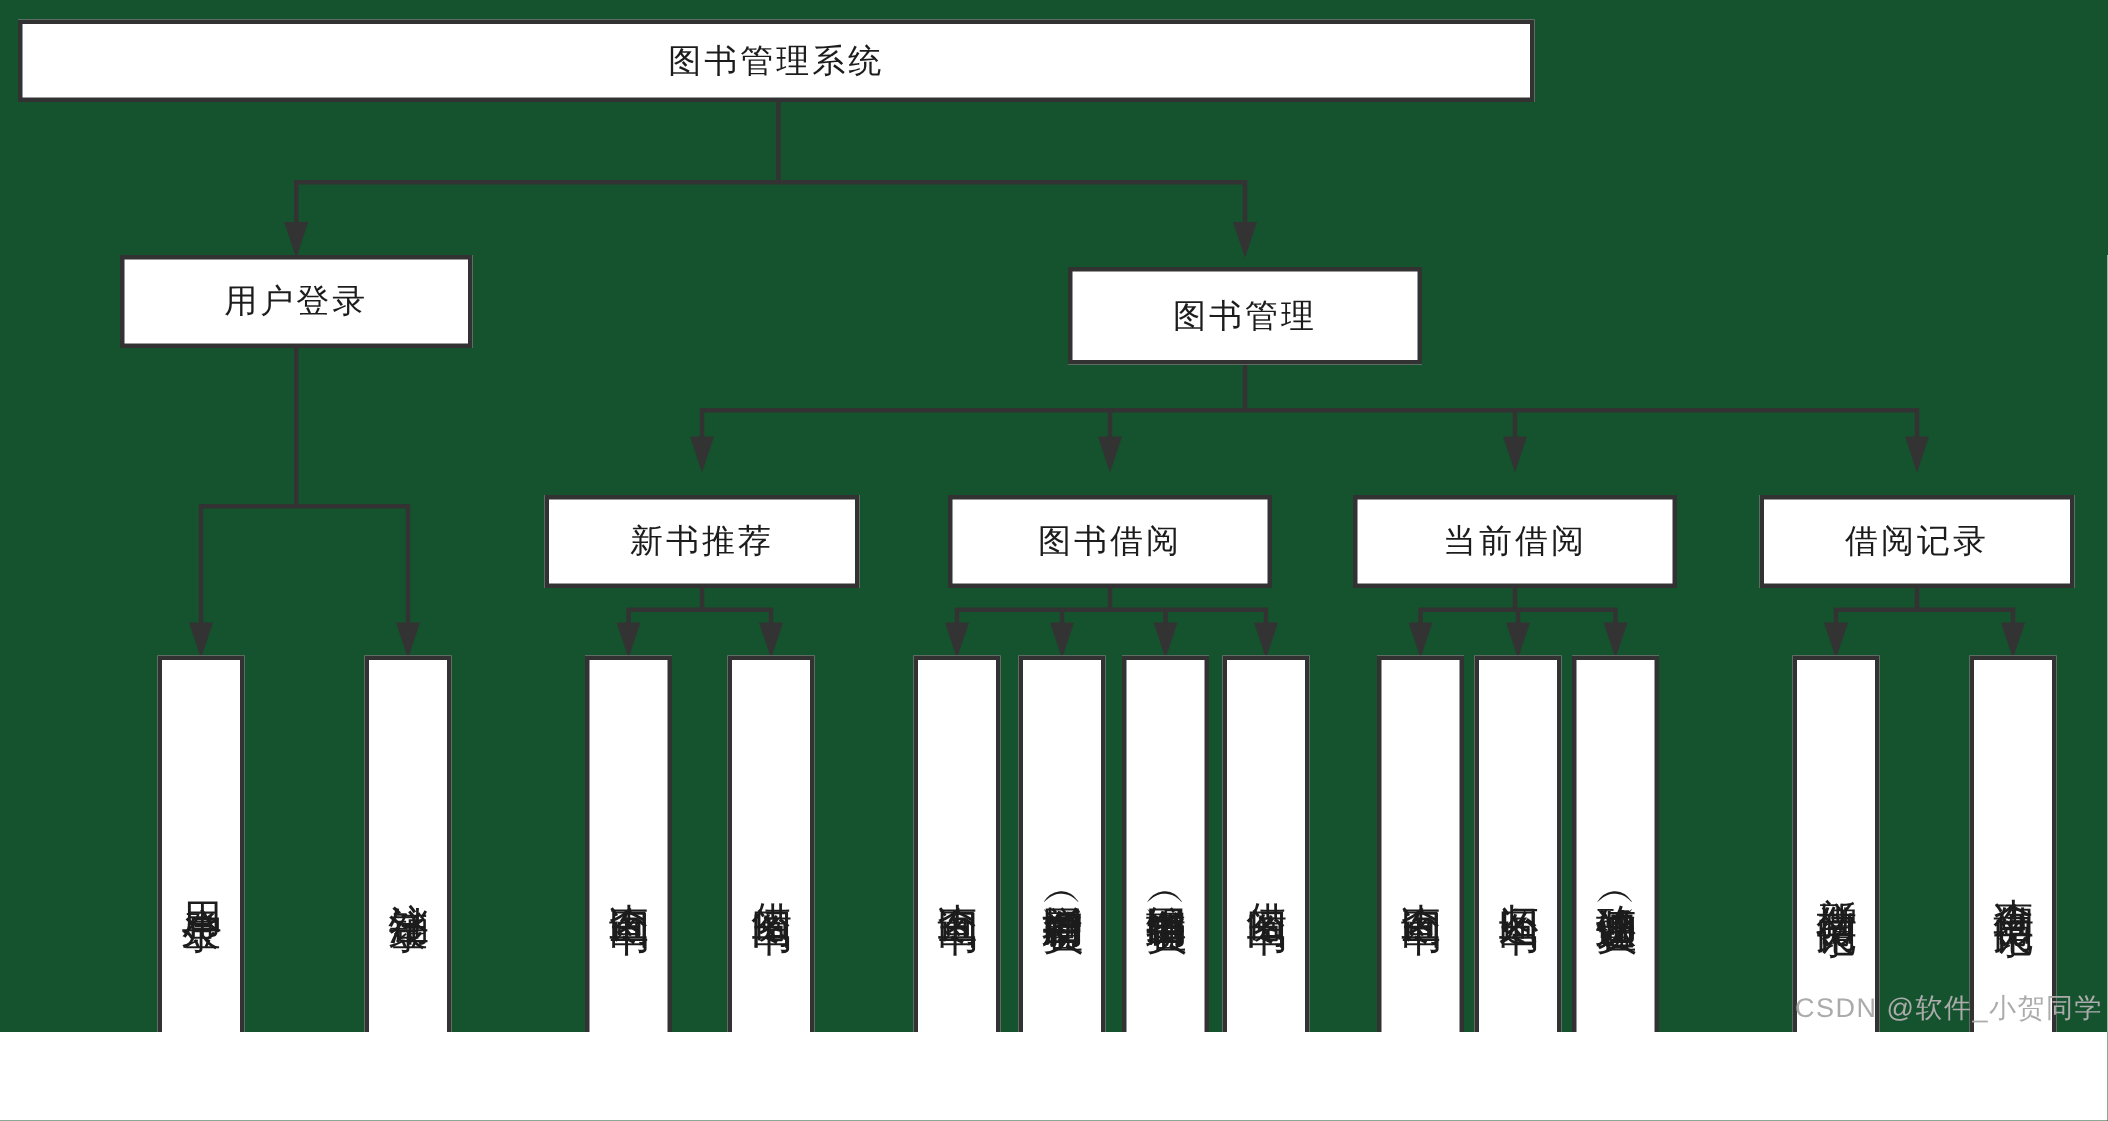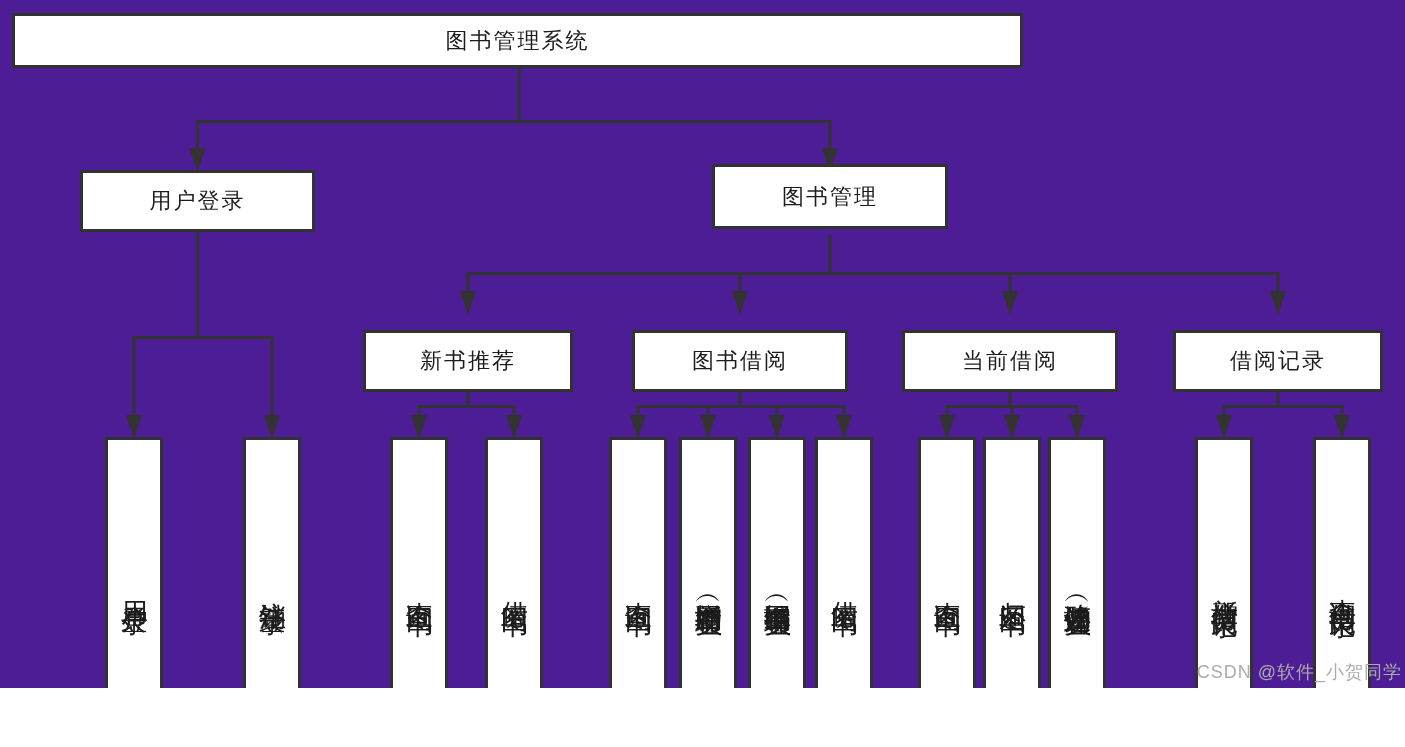--- a/index.html
+++ b/index.html
@@ -1,20 +1,20 @@
 <!DOCTYPE html>
 <html><head>
 <meta charset="utf-8">
 <style>
   html, body { margin: 0; padding: 0; background: #ffffff; }
   .stage {
     position: relative;
     width: 1405px;
     height: 688px;
-    background: #4c1d95;
+    background: #14532d;
     font-family: "Liberation Sans", sans-serif;
     overflow: hidden;
   }
   svg.connectors {
     position: absolute;
     left: 0; top: 0;
     width: 1405px; height: 747px;
     z-index: 1;
   }
   .node {
@@ -24,21 +24,21 @@
     background: #ffffff;
     display: flex;
     align-items: center;
     justify-content: center;
     color: #1c1c1c;
     z-index: 2;
   }
   .h-node { font-size: 22px; letter-spacing: 2px; }
   .root-node  { left: 12px;  top: 13px;  width: 1011px; height: 55px; }
   .n-user-login      { left: 80px;  top: 170px; width: 235px; height: 62px; }
-  .n-book-management { left: 712px; top: 164px; width: 236px; height: 65px; }
+  .n-book-management { left: 712px; top: 178px; width: 236px; height: 65px; }
   .lvl3 { top: 313px; height: 62px; margin-top: 17px; }
   .n-new-book   { left: 363px;  width: 210px; }
   .n-borrowing  { left: 632px;  width: 216px; }
   .n-current    { left: 902px;  width: 216px; text-align: center; }
   .n-records    { left: 1173px; width: 210px; }
   .leaf {
     top: 437px;
     width: 58px;
     height: 298px;
   }

